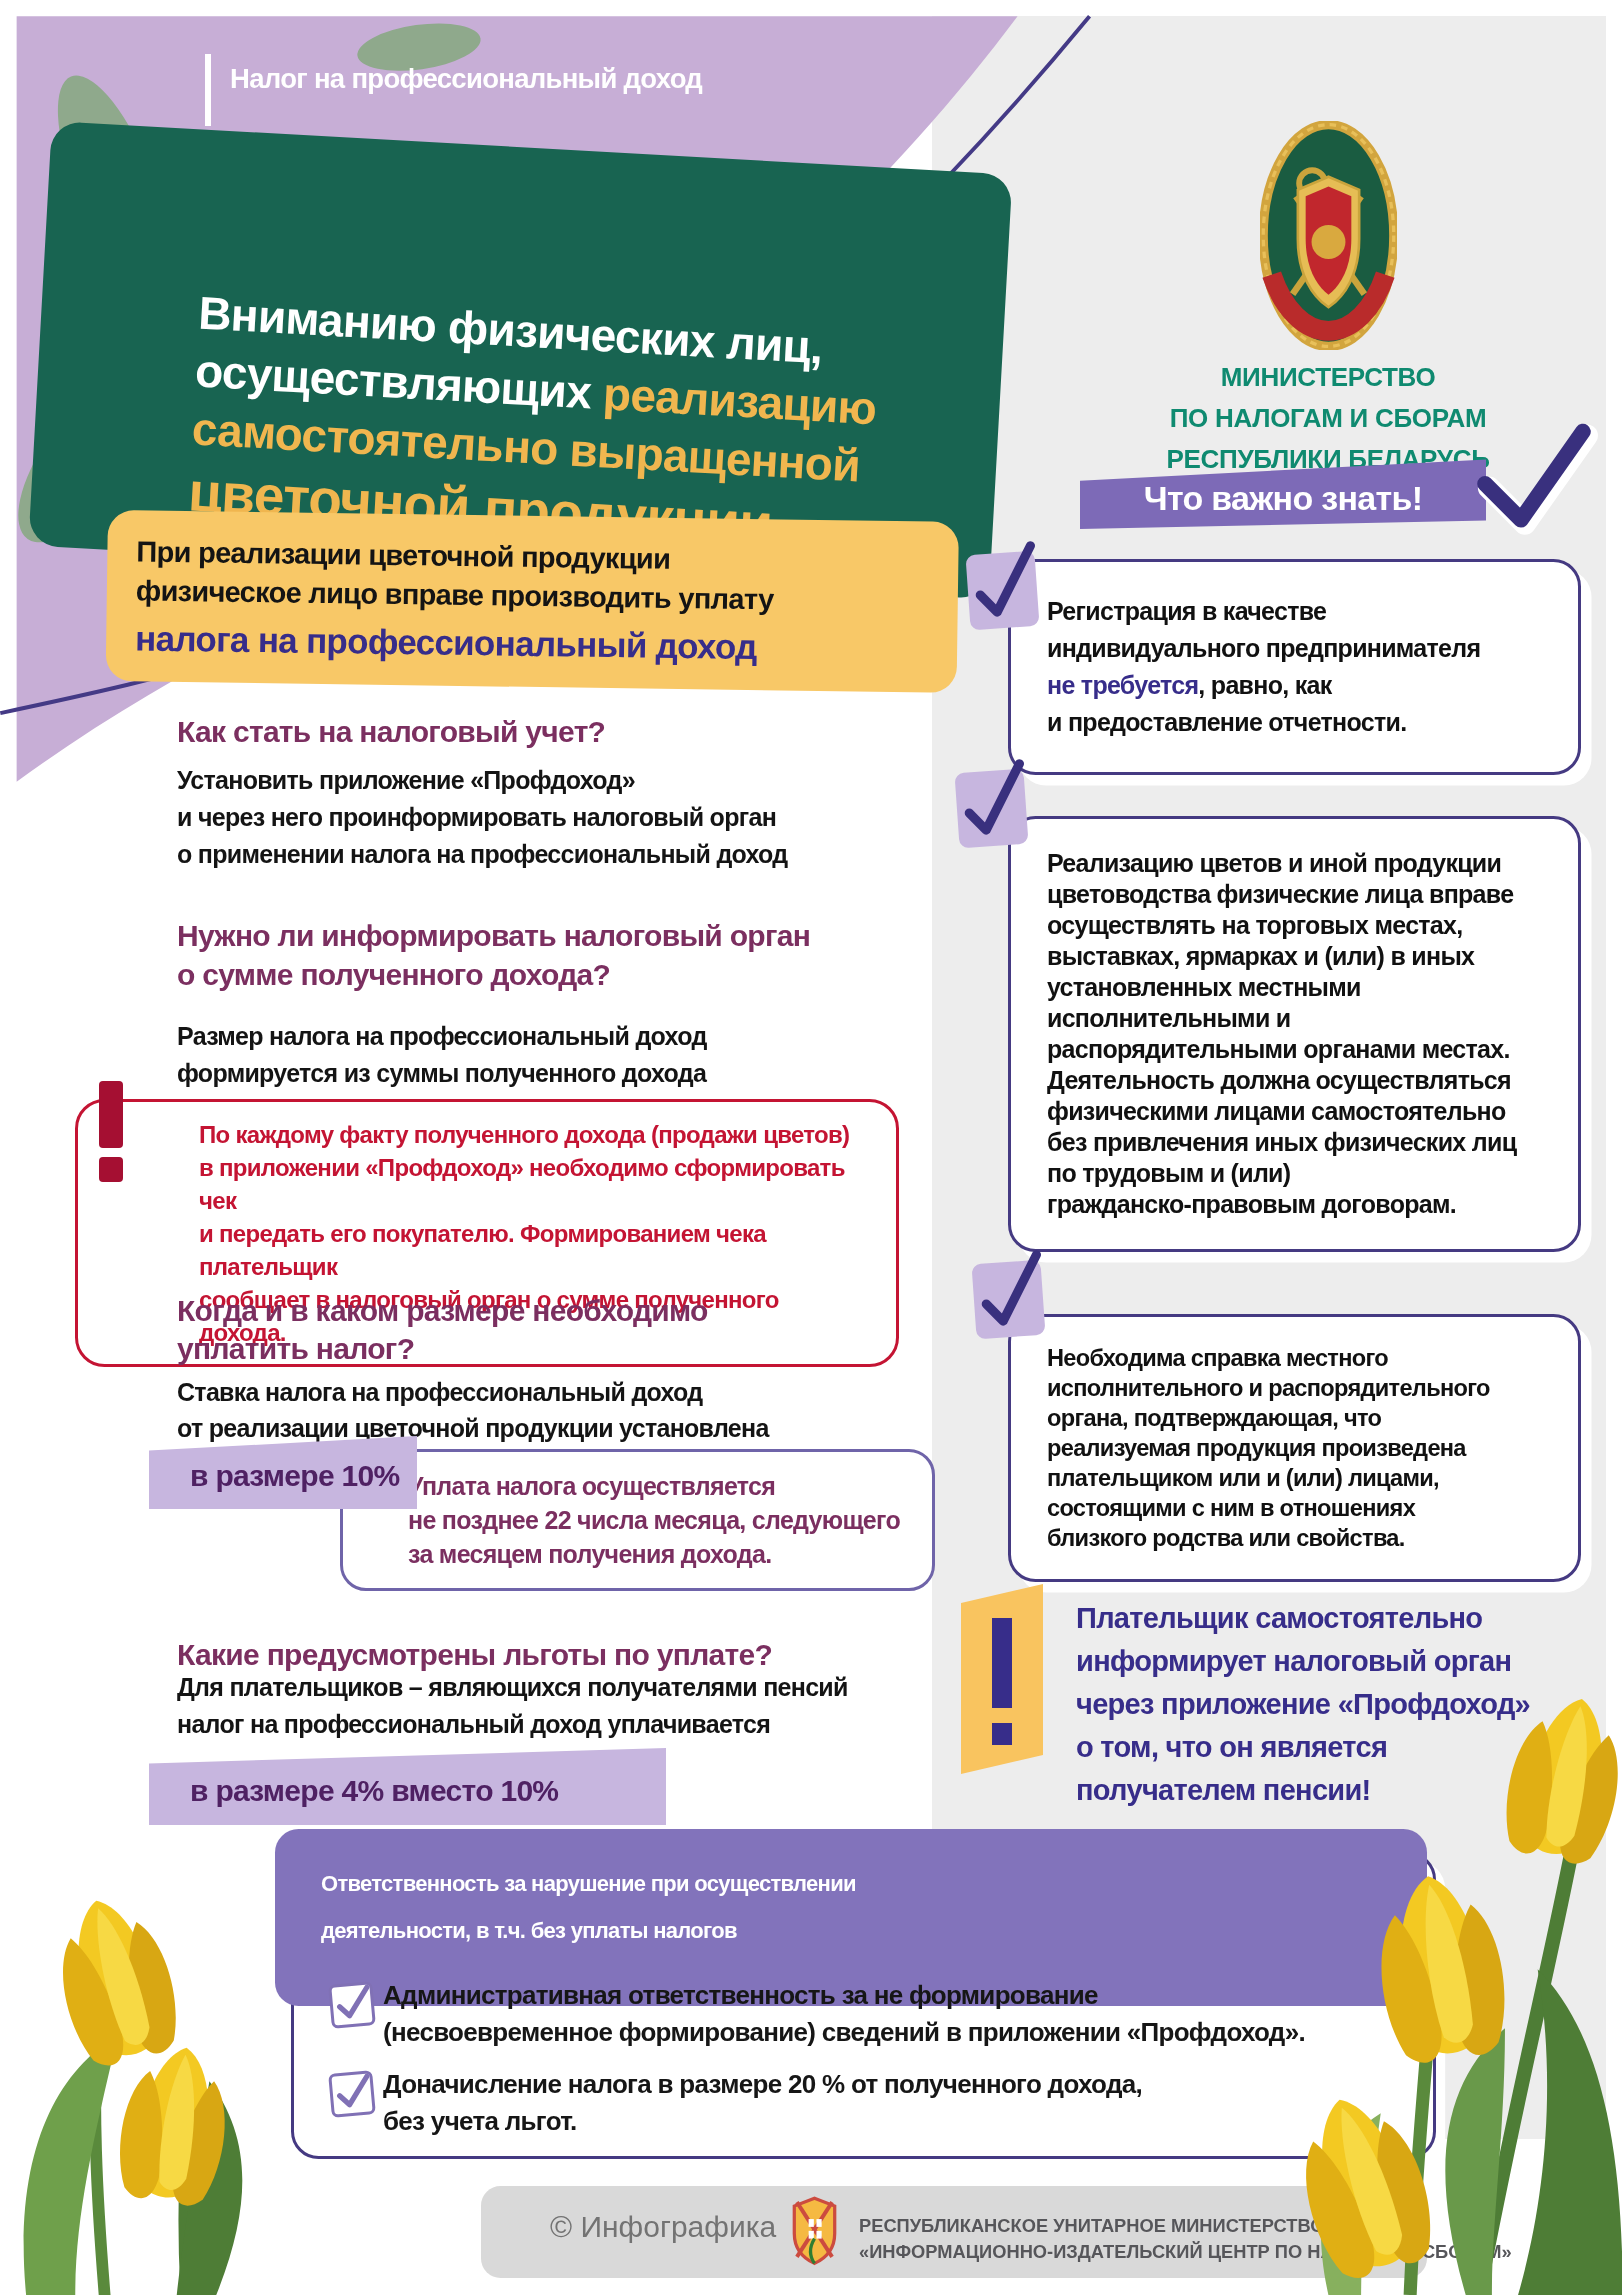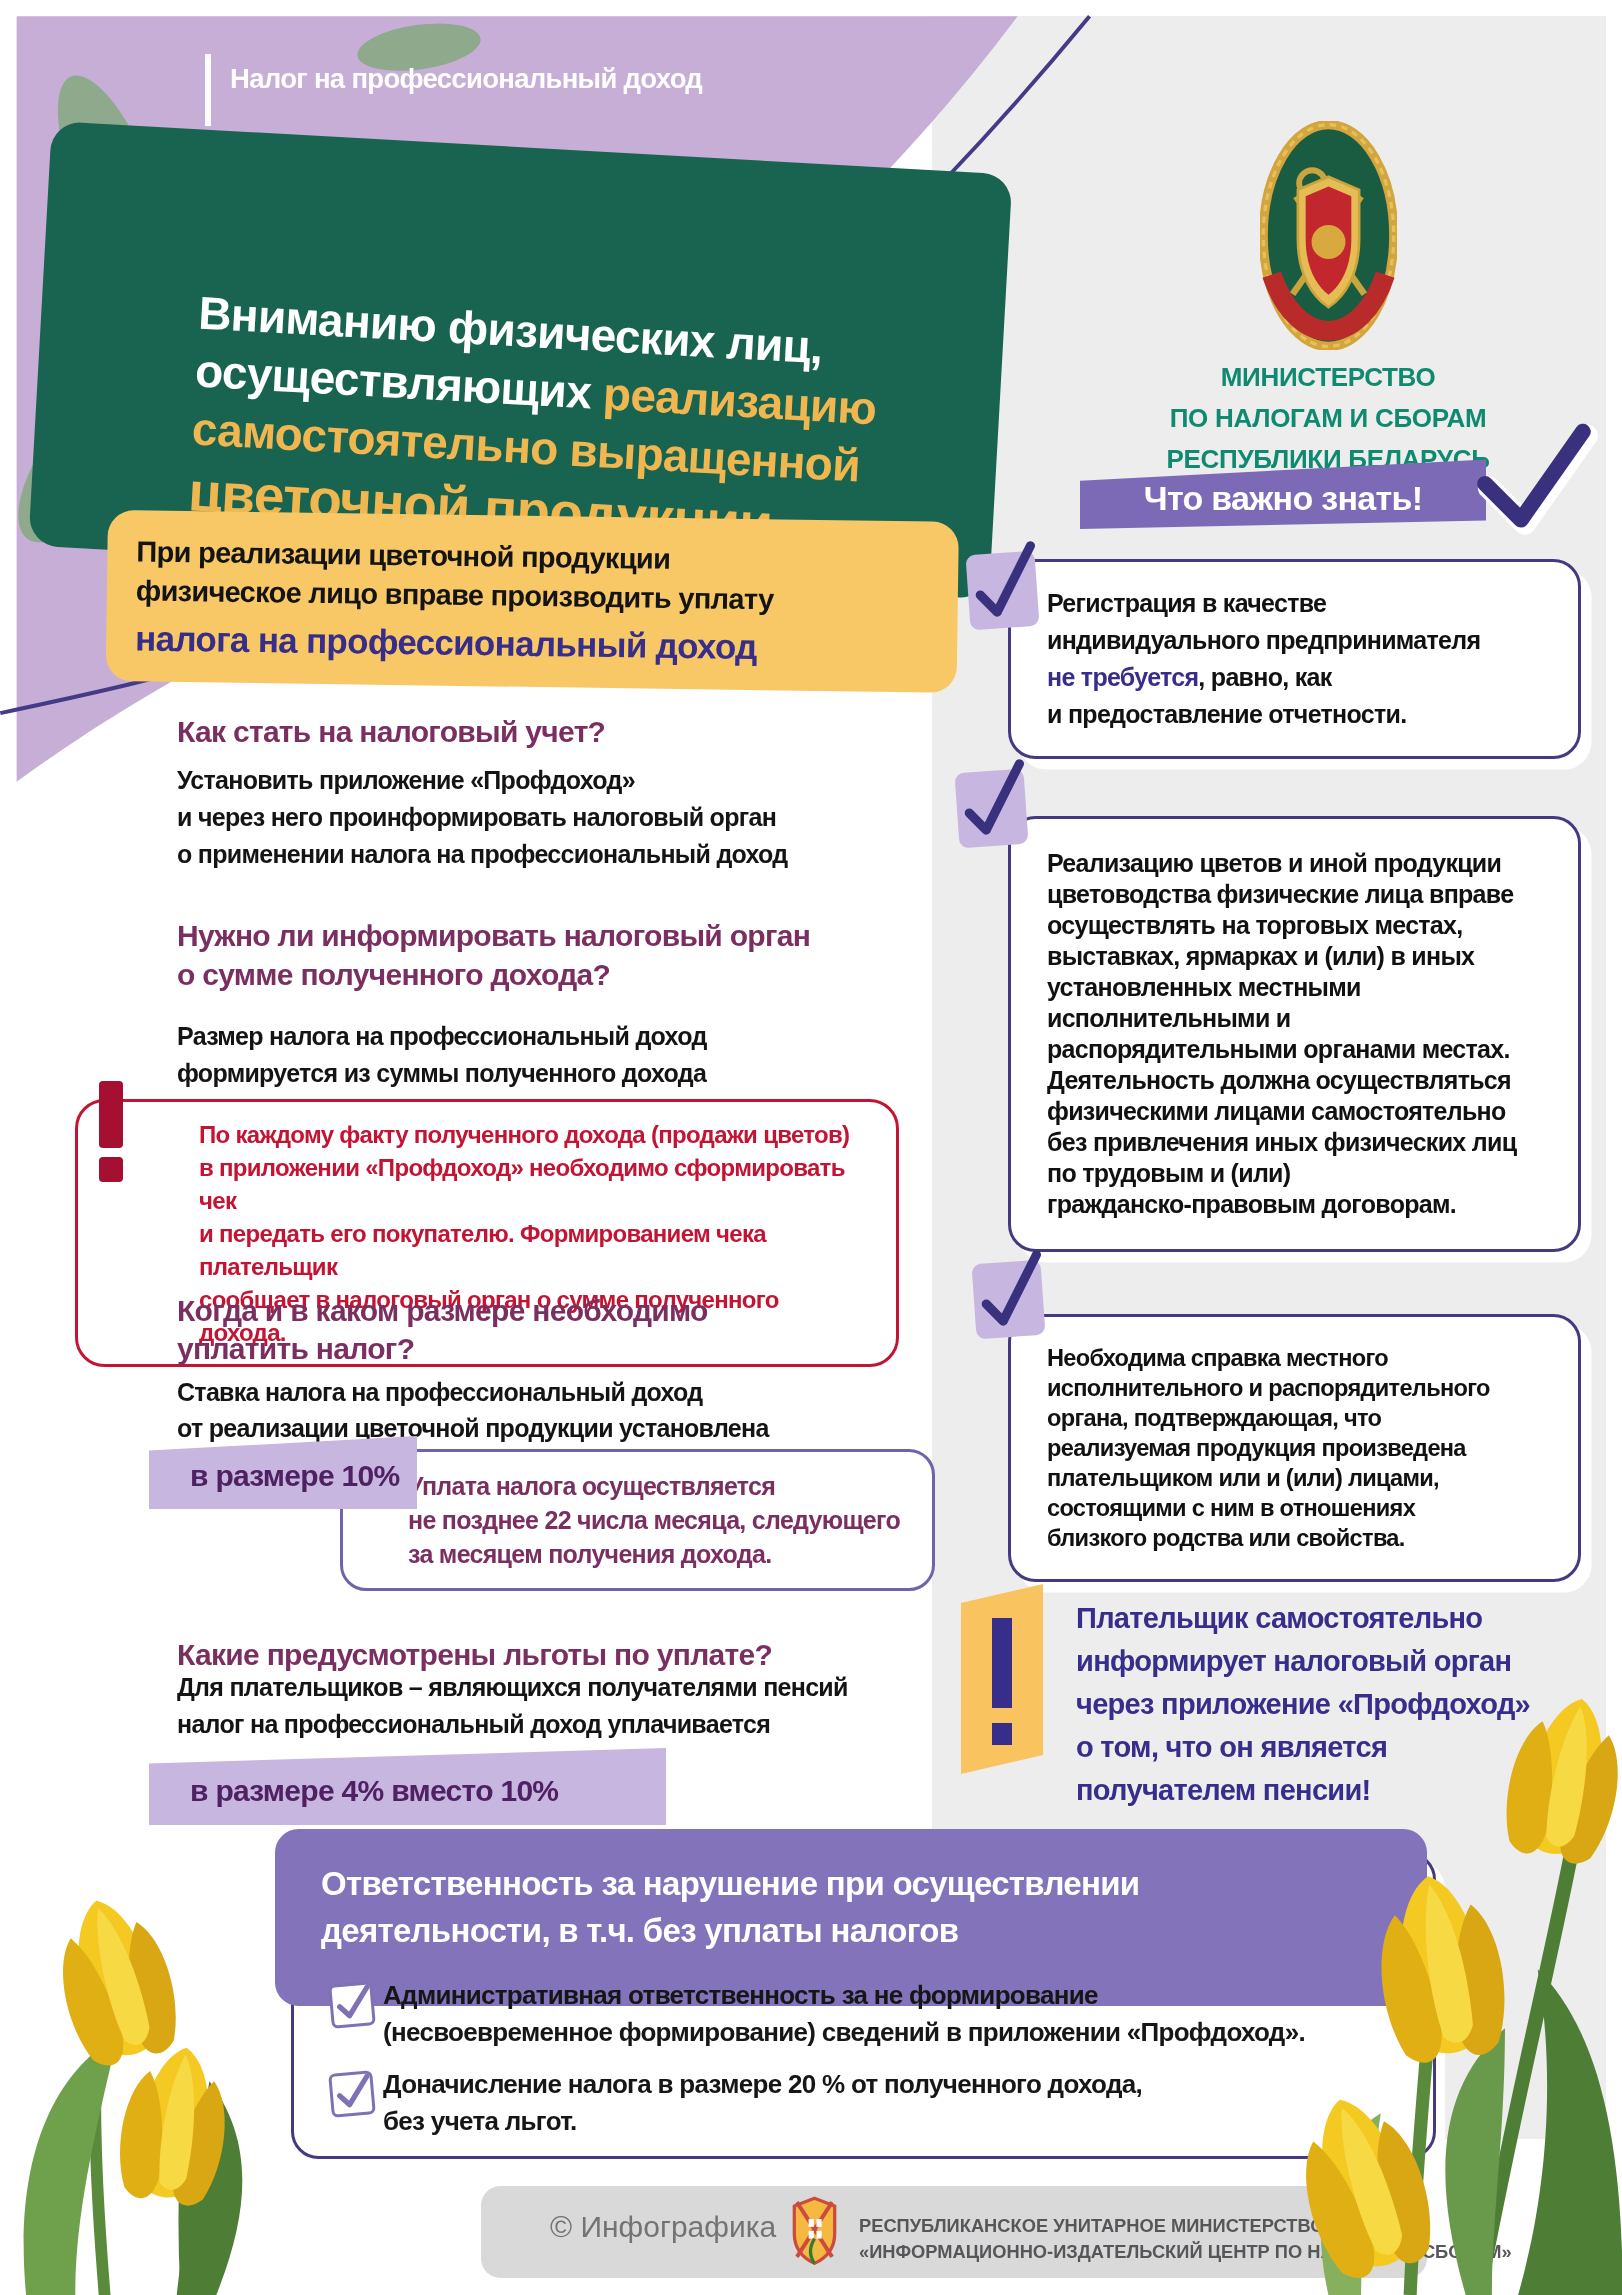--- a/index.html
+++ b/index.html
@@ -44,42 +44,42 @@
   #note-box .txt{font-size:25px;line-height:34px;font-weight:700;color:#7b2f60;}
   #q4-h{left:177px;top:1636px;} #q4-b{left:177px;top:1669px;}
   #tag4{left:149px;top:1748px;width:517px;height:77px;padding:9.2px 0 0 41px;box-sizing:border-box;}
   
   #ministry-name{left:1112px;top:357px;width:432px;text-align:center;font-size:26px;line-height:41px;
                  font-weight:700;color:#0f8a70;letter-spacing:-0.3px;}
   #banner{left:1080px;top:458px;width:406px;height:71px;background:#7d6ab7;
           clip-path:polygon(0 32%,100% 2%,100% 88%,0 100%);display:flex;align-items:center;justify-content:center;}
   #banner .txt{font-size:34px;font-weight:700;color:#ffffff;padding-top:9.2px;}
   .rcard{left:1008px;width:573px;background:#ffffff;border:3.9px solid #453a82;border-radius:27.5px;
-         box-shadow:10.5px 10.5px 0 #ffffff;box-sizing:border-box;padding:23px 36px;z-index:4;}
+         box-shadow:10.5px 10.5px 0 #ffffff;box-sizing:border-box;padding:31px 36px;z-index:4;}
   .rcard .txt{font-size:25px;font-weight:700;color:#111111;}
   #rcard1{top:559px;} #rcard1 .txt{line-height:37px;}
   #rcard2{top:816px;padding:29px 36px;} #rcard2 .txt{line-height:31px;}
   #rcard3{top:1314px;padding:26px 36px;} #rcard3 .txt{font-size:23.6px;line-height:30px;}
   .ind{color:#372d8a;}
   .chk{background:#c7b6df;border-radius:9.2px;transform:rotate(-4deg);z-index:5;}
   #chk1{left:968px;top:553px;width:69px;height:75px;}
   #chk2{left:957px;top:771px;width:69px;height:75px;}
   #chk3{left:974px;top:1262px;width:69px;height:75px;}
   .chk svg{overflow:visible;position:absolute;left:0;top:0;}
   #pension-icon{left:961px;top:1584px;width:82px;height:190px;background:#f9c45f;
                 clip-path:polygon(0 10%,100% 0,100% 90%,0 100%);z-index:4;}
   #pension-icon .bar{position:absolute;left:31px;top:34px;width:19.6px;height:90px;background:#372d8a;}
   #pension-icon .dot{position:absolute;left:31px;top:139px;width:19.6px;height:22px;background:#372d8a;}
   #pension-txt{left:1076px;top:1597px;font-size:29px;line-height:43px;font-weight:700;color:#372d8a;}
   
   #liab-card{left:291px;top:1852px;width:1139px;height:301px;background:#ffffff;border:3.9px solid #453a82;
              border-radius:27.5px;box-shadow:9.2px 9.2px 0 #ffffff;z-index:3;}
   #liab-head{left:275px;top:1829px;width:1152px;height:177px;background:#8273bb;border-radius:23.6px;
              padding:31px 0 0 46px;box-sizing:border-box;z-index:4;}
-  #liab-head .txt{font-size:33px;line-height:47px;font-weight:700;color:#ffffff;}
+  #liab-head .txt{font-size:22px;line-height:47px;font-weight:700;color:#ffffff;}
   .liab-item{left:383px;width:995px;font-size:26px;line-height:37px;font-weight:700;color:#161616;z-index:4;}
   #li1{top:1977px;} #li2{top:2066px;}
   .sq{width:38px;height:38px;background:#ffffff;border:3.3px solid #8071b5;border-radius:6.5px;
       transform:rotate(-5deg);z-index:4;}
   #sq1{left:330px;top:1983px;} #sq2{left:330px;top:2072px;}
   .sq svg{overflow:visible;position:absolute;left:0;top:0;}
   
   #footer-box{left:481px;top:2186px;width:946px;height:92px;background:#d9d9d9;border-radius:19.6px;z-index:2;}
   #footer-copy{left:550px;top:2210px;font-size:30px;color:#737373;z-index:3;letter-spacing:0;}
   #footer-logo{left:789px;top:2193px;z-index:3;}

